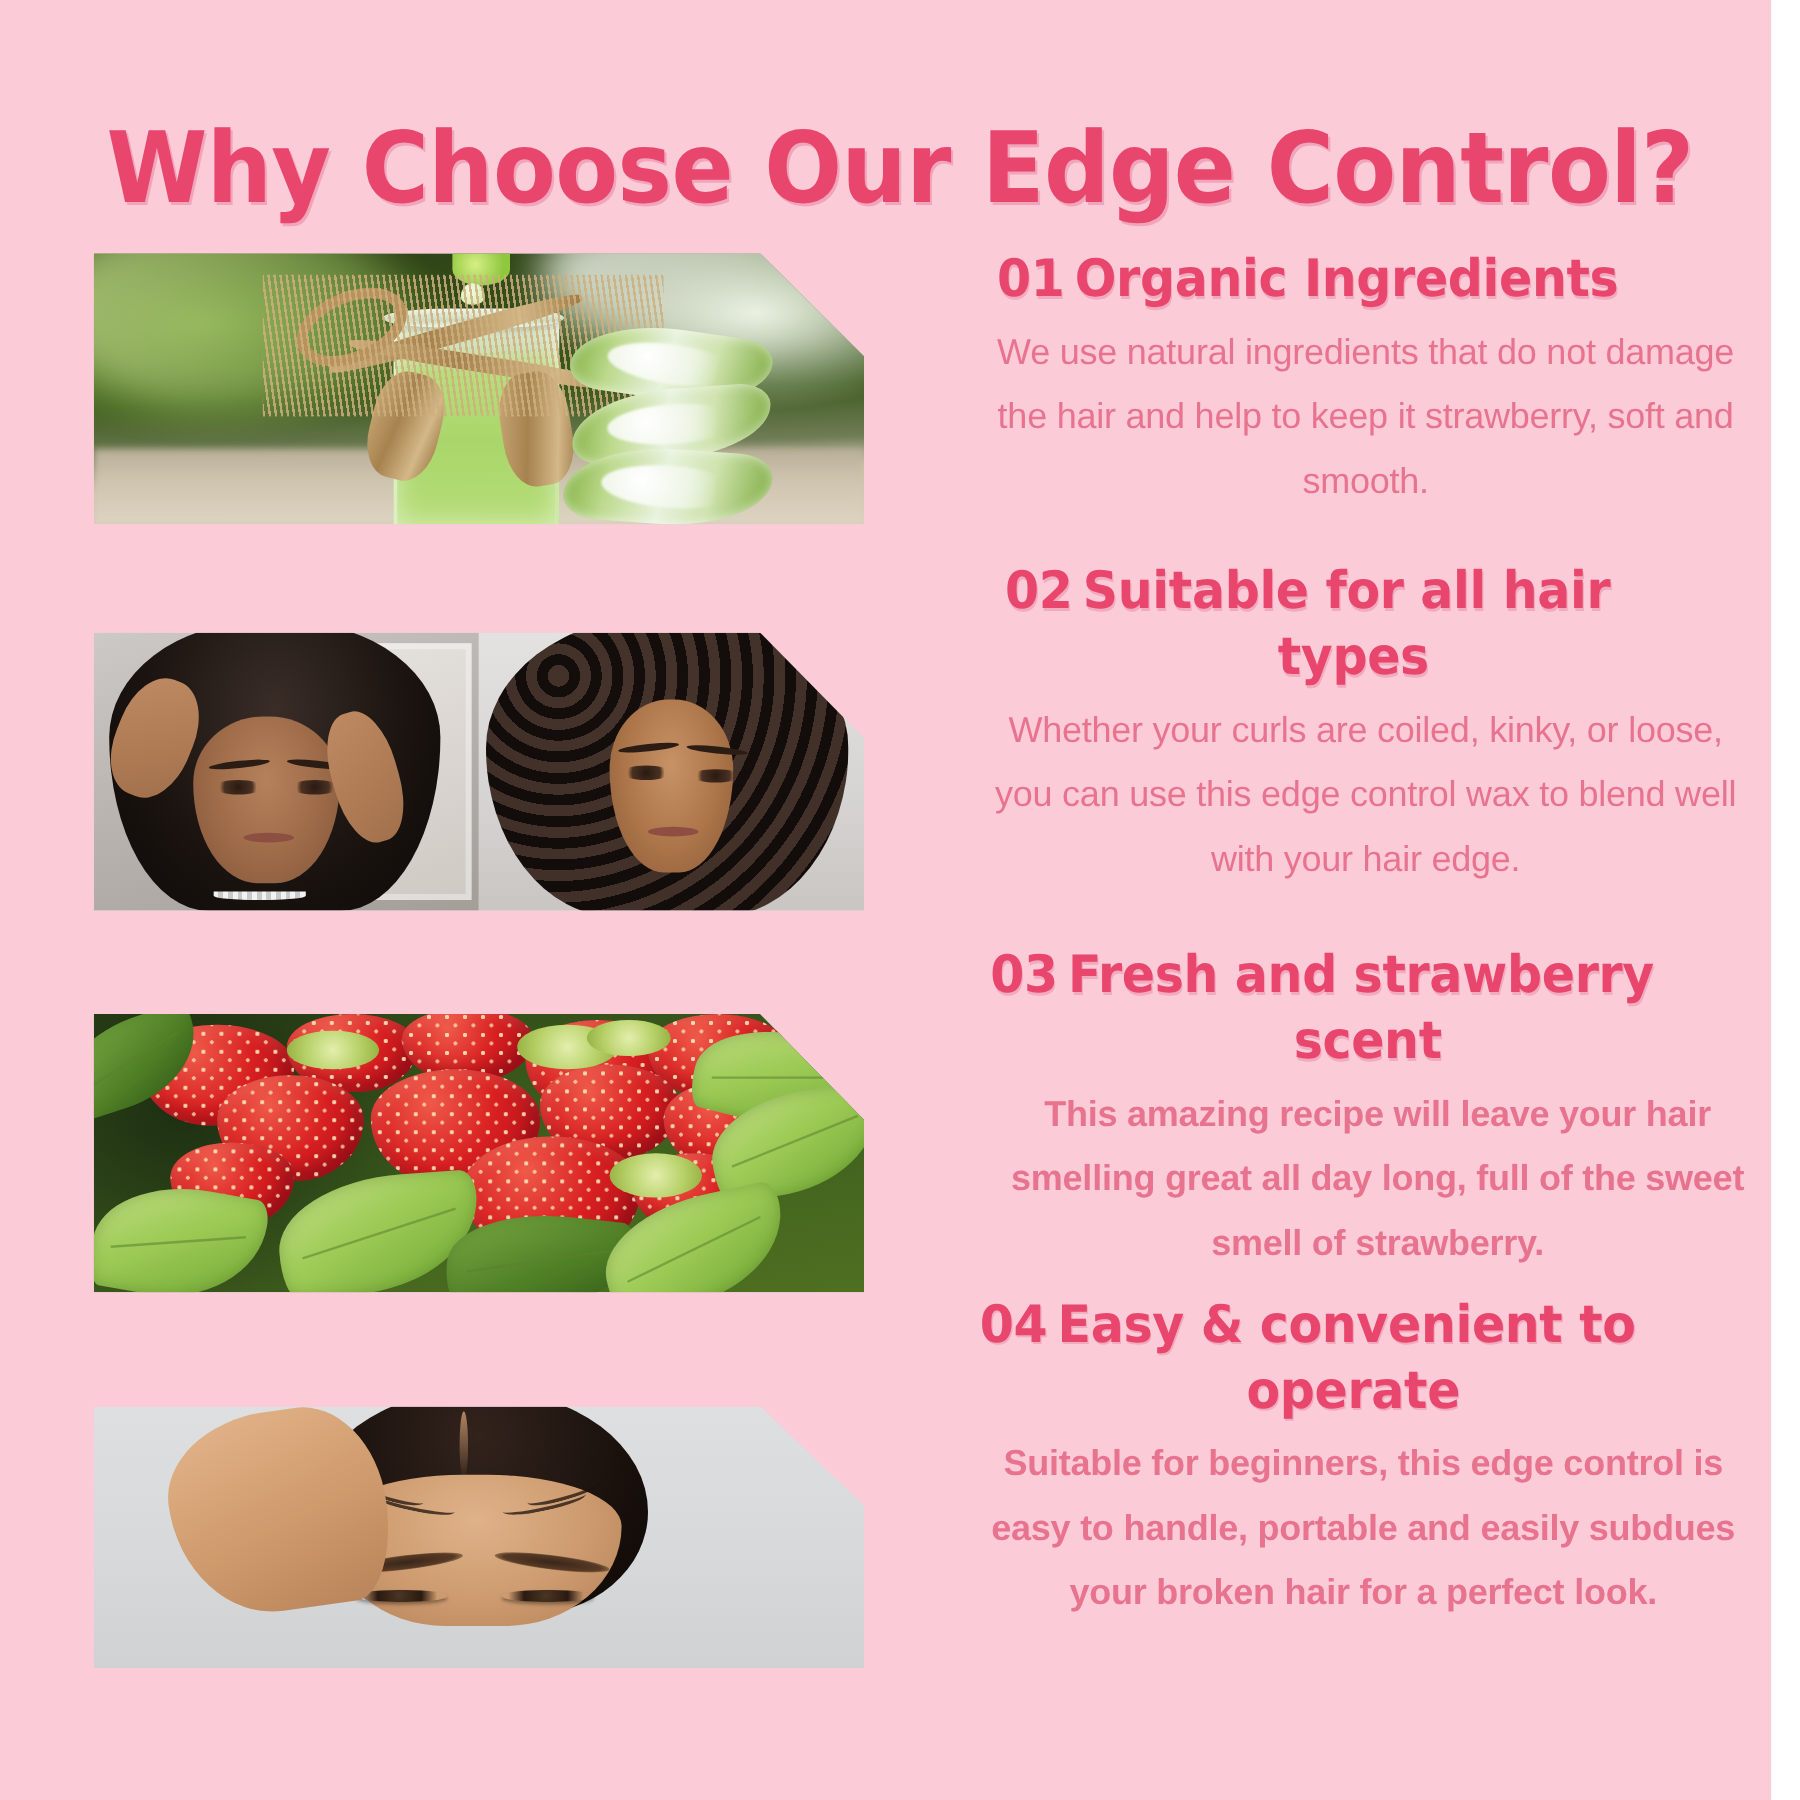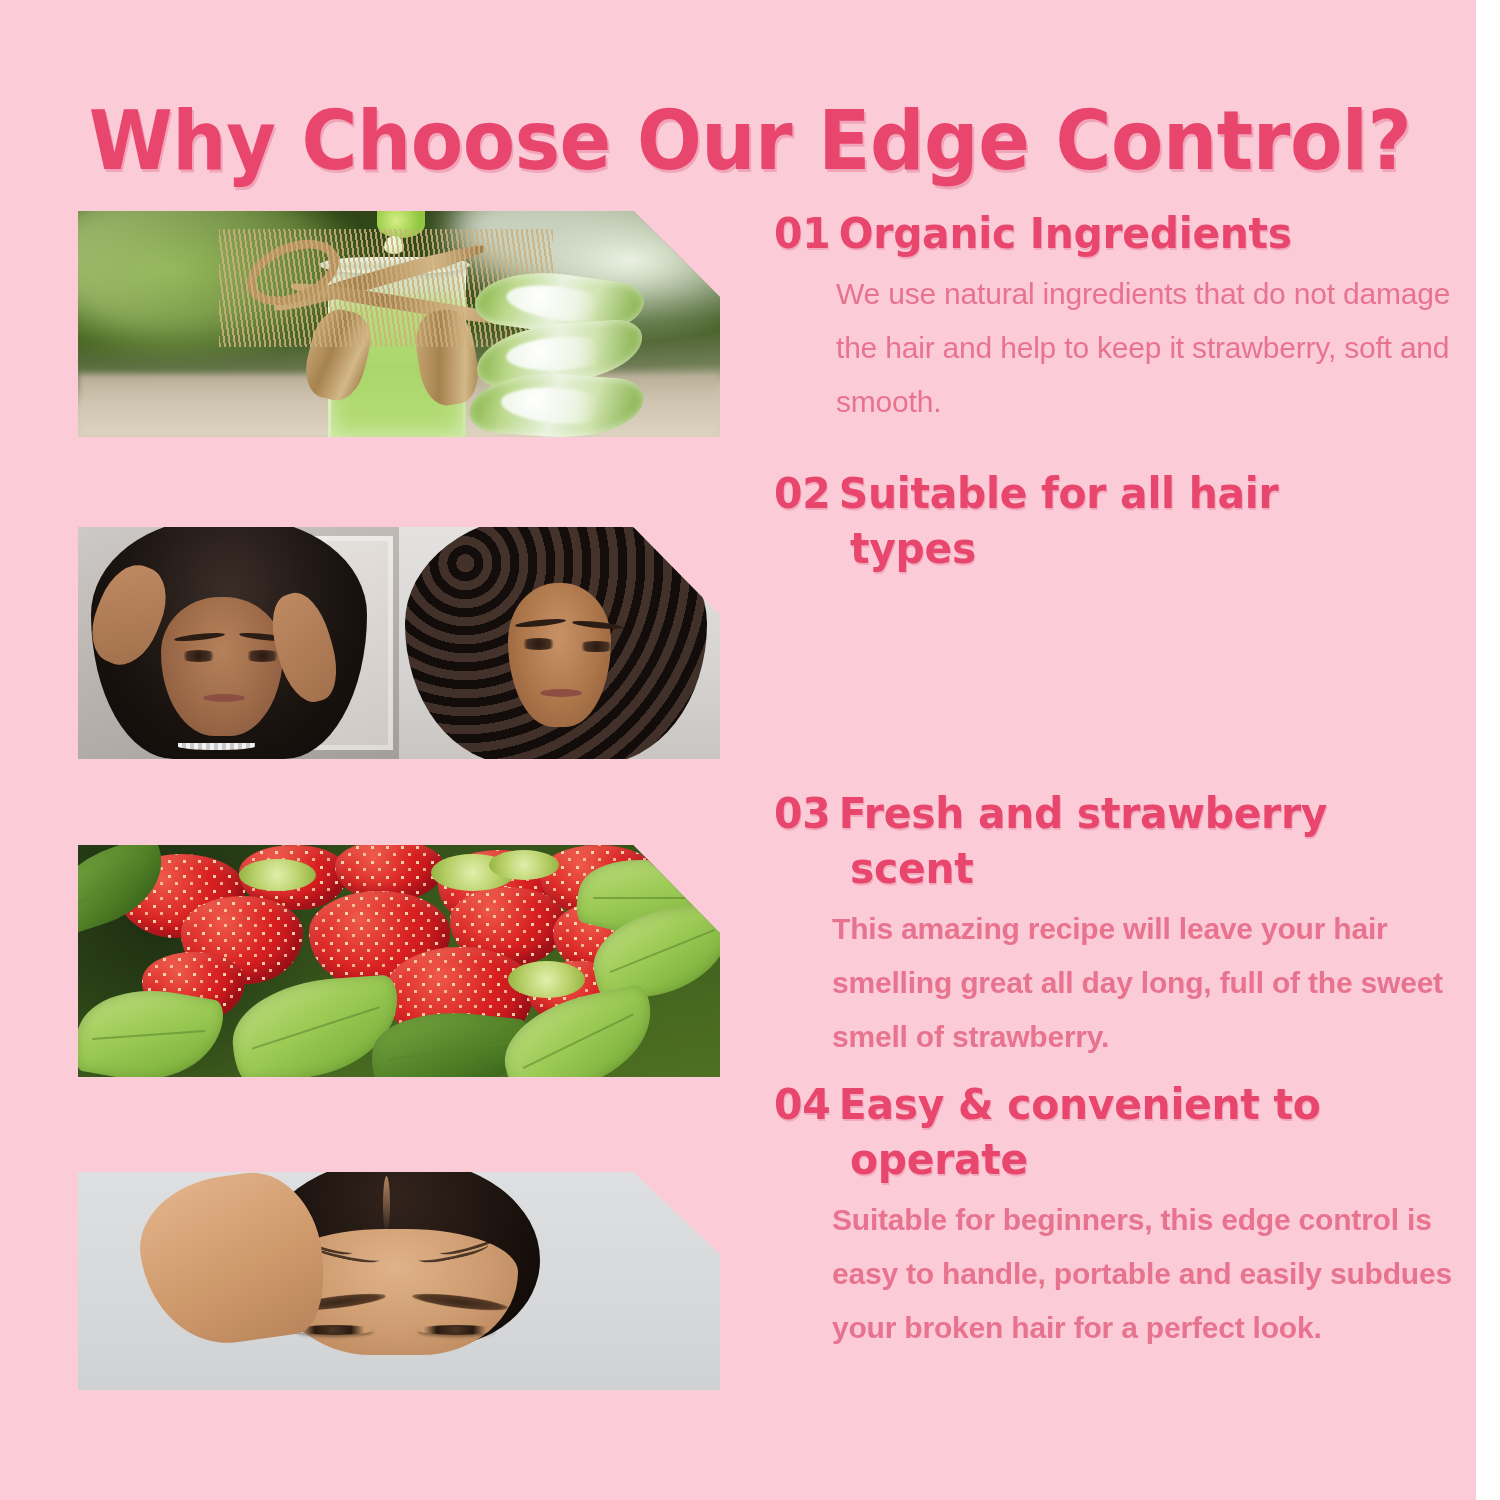--- a/index.html
+++ b/index.html
@@ -278,21 +278,21 @@
   }
 
   
   .text-col {
     position: absolute;
     left: 762px;
     top: 0;
     width: 690px;
     height: 1500px;
   }
-  .feature { position: absolute; left: 12px; width: 690px; }
+  .feature { position: absolute; left: 0; width: 690px; text-align: center; }
   .feature-heading {
     font-family: "DejaVu Sans", sans-serif;
     font-weight: bold;
     font-size: 43px;
     line-height: 55px;
     color: #E8466C;
     letter-spacing: -0.3px;
     transform: scaleX(0.95);
     transform-origin: 0 50%;
     text-shadow: 1px 2px 0 rgba(214,70,110,0.25);
@@ -438,23 +438,24 @@
         <span class="num">01</span><span>Organic Ingredients</span>
       </div>
       <p class="feature-body">We use natural ingredients that do not damage the hair and help to keep it strawberry, soft and smooth.</p>
     </div>
 
     <div class="feature" style="top:466px;">
       <div class="feature-heading">
         <span class="num">02</span><span>Suitable for all hair</span>
         <span class="hang">types</span>
       </div>
-    </div>
-
-    <div class="feature" style="top:786px;">
+      <p class="feature-body">Whether your curls are coiled, kinky, or loose, you can use this edge control wax to blend well with your hair edge.</p>
+    </div>
+
+    <div class="feature" style="top:786px;margin-left:12px;">
       <div class="feature-heading">
         <span class="num">03</span><span>Fresh and strawberry</span>
         <span class="hang">scent</span>
       </div>
       <p class="feature-body pad-narrow">This amazing recipe will leave your hair smelling great all day long, full of the sweet smell of strawberry.</p>
     </div>
 
     <div class="feature" style="top:1077px;">
       <div class="feature-heading">
         <span class="num">04</span><span>Easy &amp; convenient to</span>

